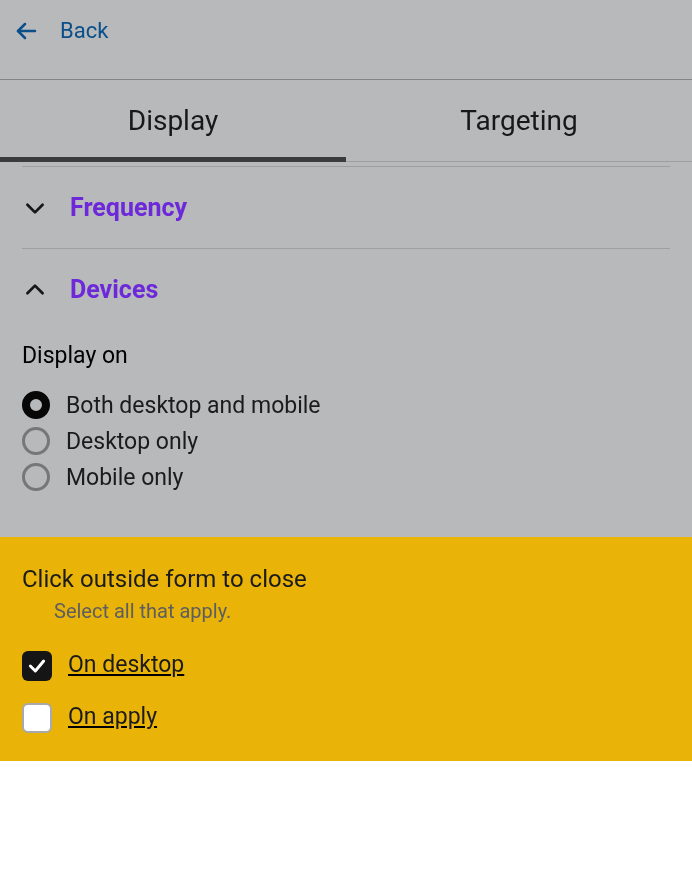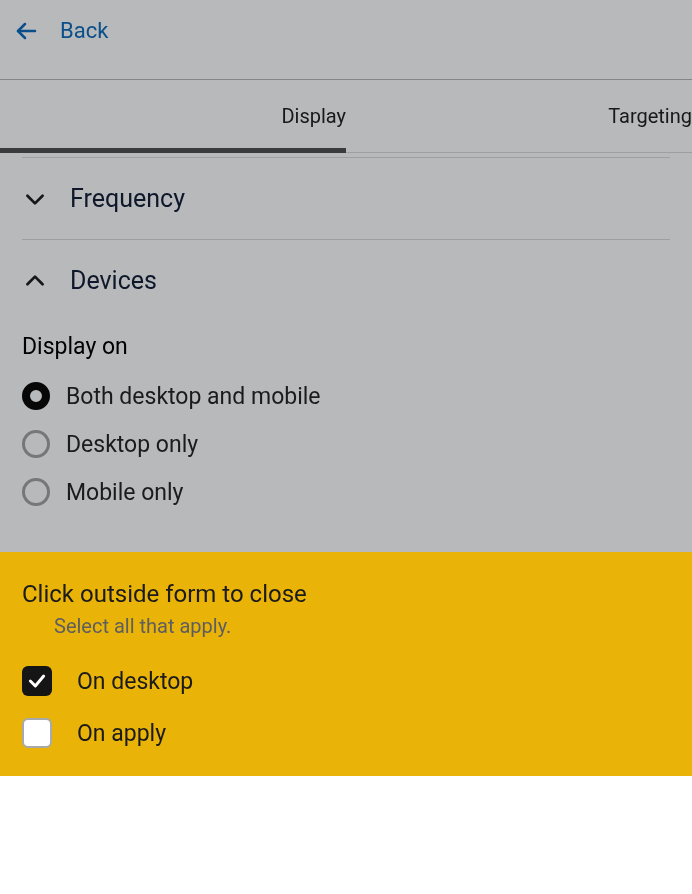--- a/index.html
+++ b/index.html
@@ -37,23 +37,23 @@
     }
     .divider-line {
       border-top: 1px solid #838586;
     }
     .tabs {
       display: flex;
       border-bottom: 1px solid #9d9fa0;
     }
     .tab {
       width: 50%;
-      text-align: right;
+      text-align: center;
       padding: 24px 0;
-      font-size: 20px;
+      font-size: 28px;
       color: #181818;
       cursor: pointer;
       position: relative;
     }
     .tab.active::after {
       content: "";
       position: absolute;
       bottom: -1px;
       left: 0;
       right: 0;
@@ -80,33 +80,33 @@
       gap: 22px;
       cursor: pointer;
     }
     .chevron {
       width: 26px;
       height: 26px;
       flex-shrink: 0;
     }
     .accordion-title {
       font-size: 25px;
-      font-weight: 400;
-      color: #0f172a;
+      font-weight: 700;
+      color: #6d28d9;
     }
     .section-label {
       font-size: 23px;
       color: #000000;
       margin-top: 38px;
       margin-bottom: 22px;
     }
     .radio-group {
       display: flex;
       flex-direction: column;
-      gap: 20px;
+      gap: 8px;
       padding-bottom: 20px;
     }
     .radio-option {
       display: flex;
       align-items: center;
       gap: 16px;
       cursor: pointer;
     }
     .radio-circle {
       width: 28px;
@@ -141,23 +141,23 @@
       margin-left: 32px;
     }
     .checkbox-group {
       margin-top: 28px;
       display: flex;
       flex-direction: column;
       gap: 22px;
     }
     .checkbox-option {
       display: flex;
-      align-items: center;
-      gap: 25px;
-      cursor: pointer;
+      gap: 16px;
+      cursor: pointer;
+      text-decoration: underline;
     }
     .checkbox-box {
       width: 30px;
       height: 30px;
       border-radius: 6px;
       flex-shrink: 0;
       display: flex;
       align-items: center;
       justify-content: center;
     }

